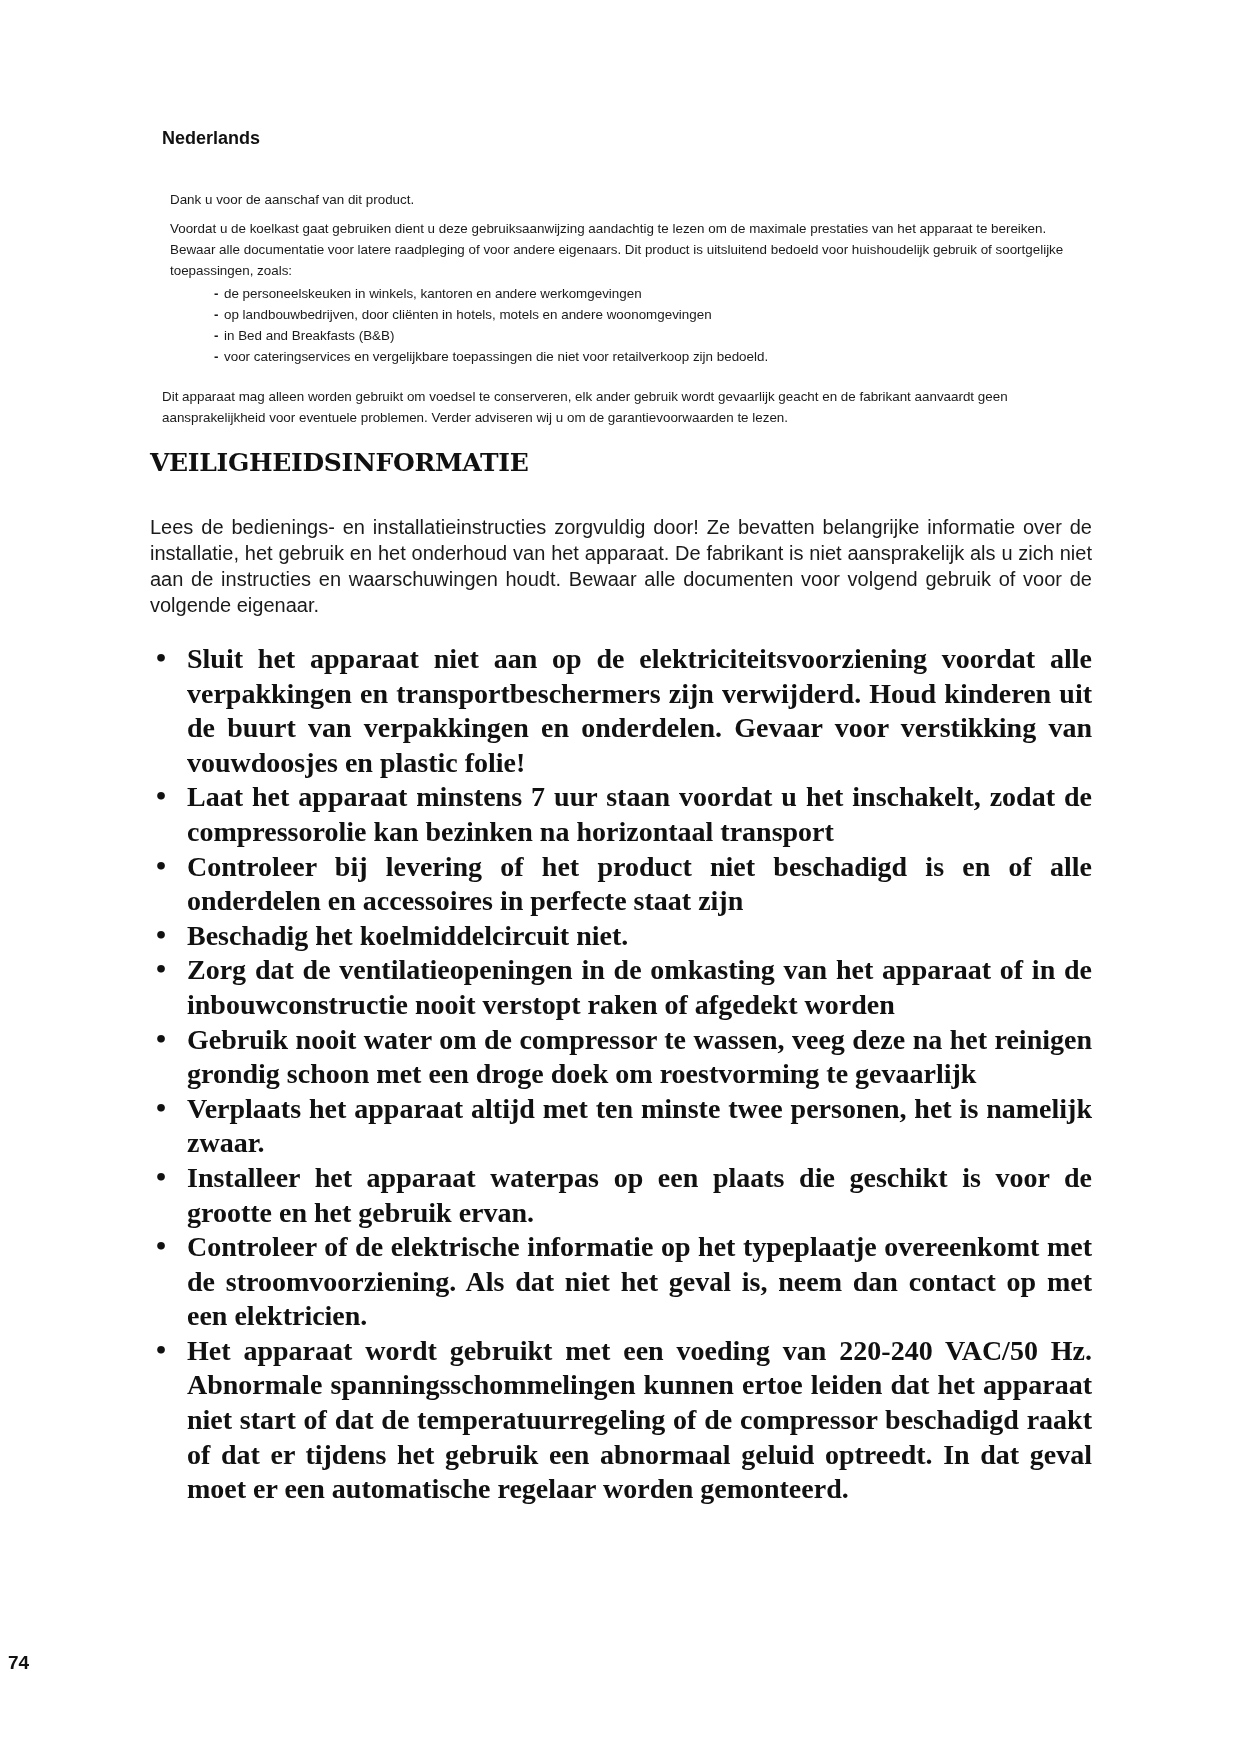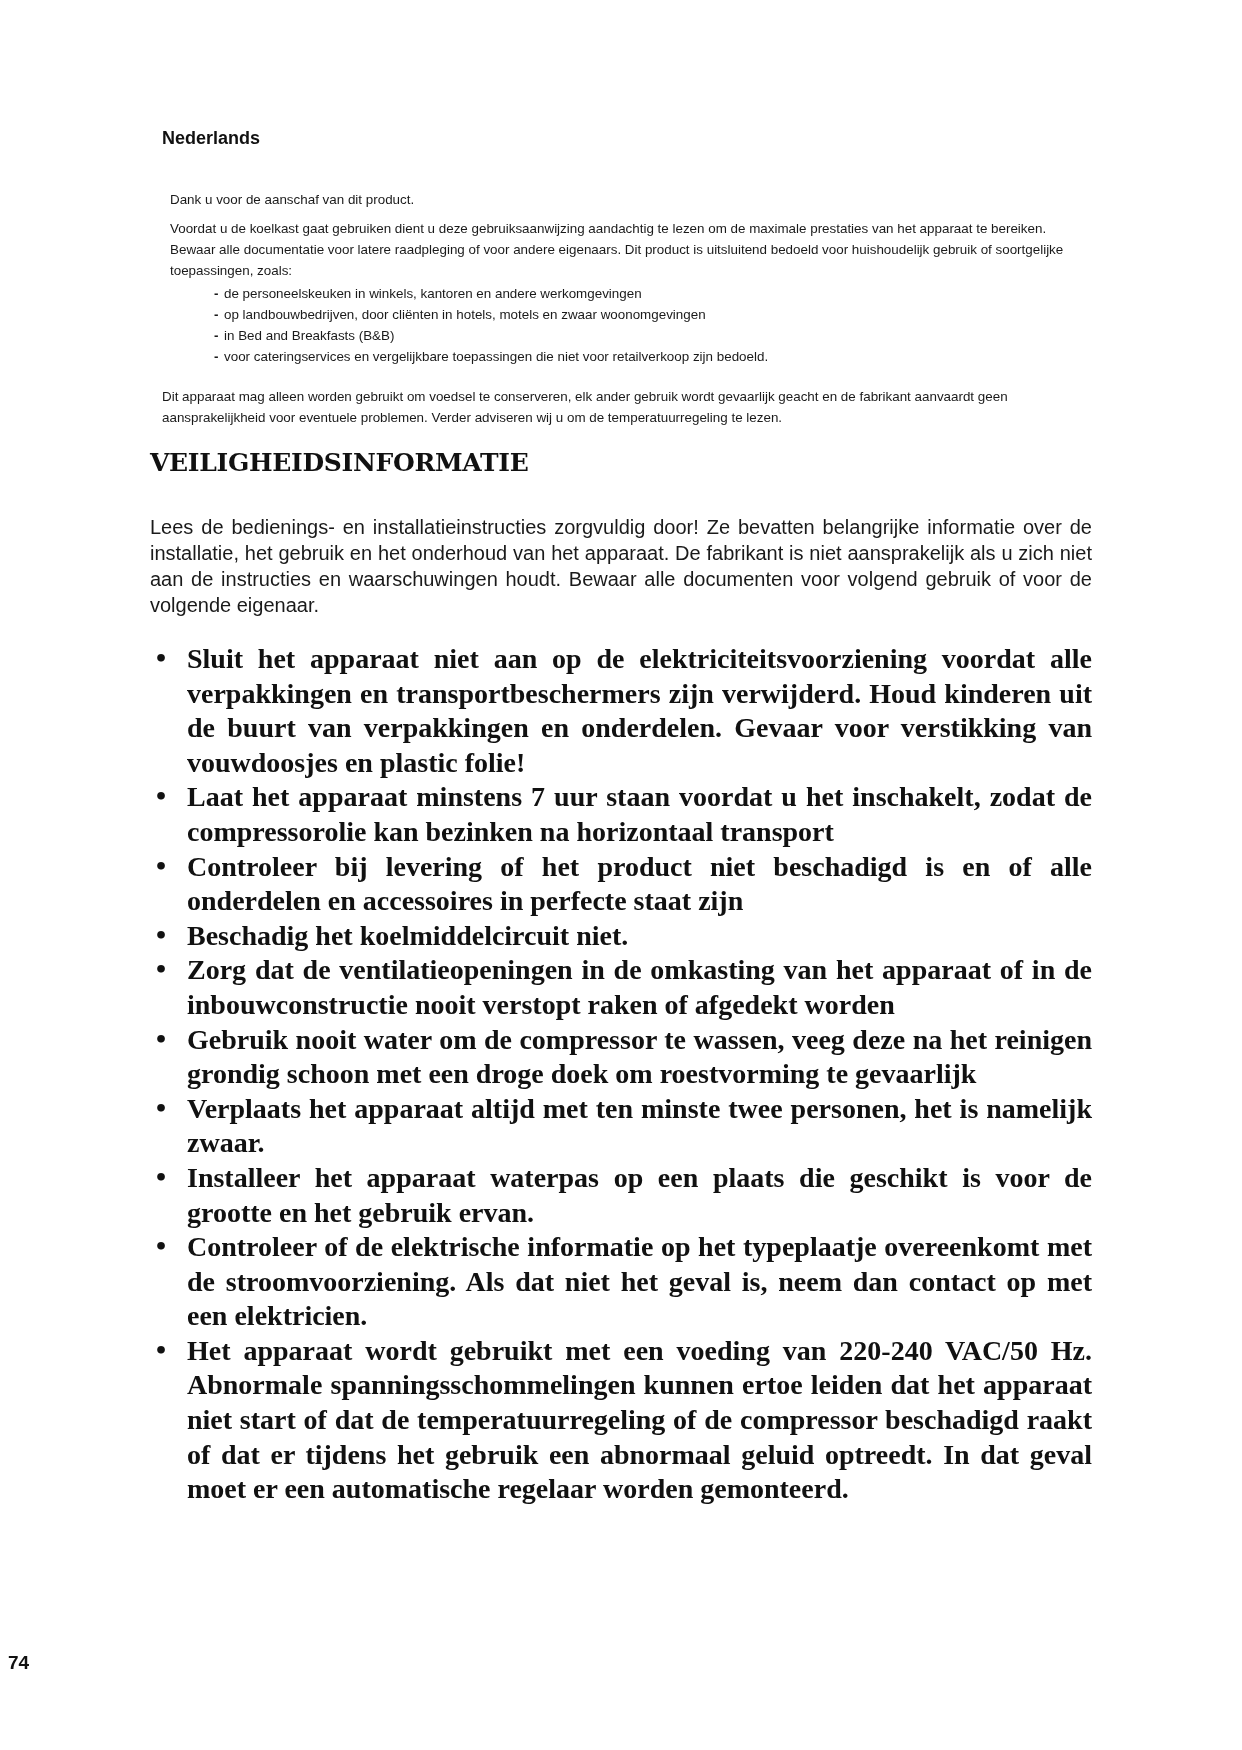--- a/index.html
+++ b/index.html
@@ -54,26 +54,26 @@
 
   <div class="lang-title">Nederlands</div>
 
   <div class="intro">
     <p>Dank u voor de aanschaf van dit product.</p>
     <p>Voordat u de koelkast gaat gebruiken dient u deze gebruiksaanwijzing aandachtig te lezen om de maximale prestaties van het apparaat te bereiken. Bewaar alle documentatie voor latere raadpleging of voor andere eigenaars. Dit product is uitsluitend bedoeld voor huishoudelijk gebruik of soortgelijke toepassingen, zoals:</p>
   </div>
 
   <ul class="uses">
     <li><span class="dash">-</span><span>de personeelskeuken in winkels, kantoren en andere werkomgevingen</span></li>
-    <li><span class="dash">-</span><span>op landbouwbedrijven, door cliënten in hotels, motels en zwaar woonomgevingen</span></li>
+    <li><span class="dash">-</span><span>op landbouwbedrijven, door cliënten in hotels, motels en andere woonomgevingen</span></li>
     <li><span class="dash">-</span><span>in Bed and Breakfasts (B&amp;B)</span></li>
     <li><span class="dash">-</span><span>voor cateringservices en vergelijkbare toepassingen die niet voor retailverkoop zijn bedoeld.</span></li>
   </ul>
 
-  <div class="disclaimer">Dit apparaat mag alleen worden gebruikt om voedsel te conserveren, elk ander gebruik wordt gevaarlijk geacht en de fabrikant aanvaardt geen aansprakelijkheid voor eventuele problemen. Verder adviseren wij u om de temperatuurregeling te lezen.</div>
+  <div class="disclaimer">Dit apparaat mag alleen worden gebruikt om voedsel te conserveren, elk ander gebruik wordt gevaarlijk geacht en de fabrikant aanvaardt geen aansprakelijkheid voor eventuele problemen. Verder adviseren wij u om de garantievoorwaarden te lezen.</div>
 
   <div class="section-title">VEILIGHEIDSINFORMATIE</div>
 
   <div class="safety-intro">Lees de bedienings- en installatieinstructies zorgvuldig door! Ze bevatten belangrijke informatie over de installatie, het gebruik en het onderhoud van het apparaat. De fabrikant is niet aansprakelijk als u zich niet aan de instructies en waarschuwingen houdt. Bewaar alle documenten voor volgend gebruik of voor de volgende eigenaar.</div>
 
   <ul class="warnings">
     <li><span class="bullet">•</span><span>Sluit het apparaat niet aan op de elektriciteitsvoorziening voordat alle verpakkingen en transportbeschermers zijn verwijderd. Houd kinderen uit de buurt van verpakkingen en onderdelen. Gevaar voor verstikking van vouwdoosjes en plastic folie!</span></li>
     <li><span class="bullet">•</span><span>Laat het apparaat minstens 7 uur staan voordat u het inschakelt, zodat de compressorolie kan bezinken na horizontaal transport</span></li>
     <li><span class="bullet">•</span><span>Controleer bij levering of het product niet beschadigd is en of alle onderdelen en accessoires in perfecte staat zijn</span></li>
     <li><span class="bullet">•</span><span>Beschadig het koelmiddelcircuit niet.</span></li>

